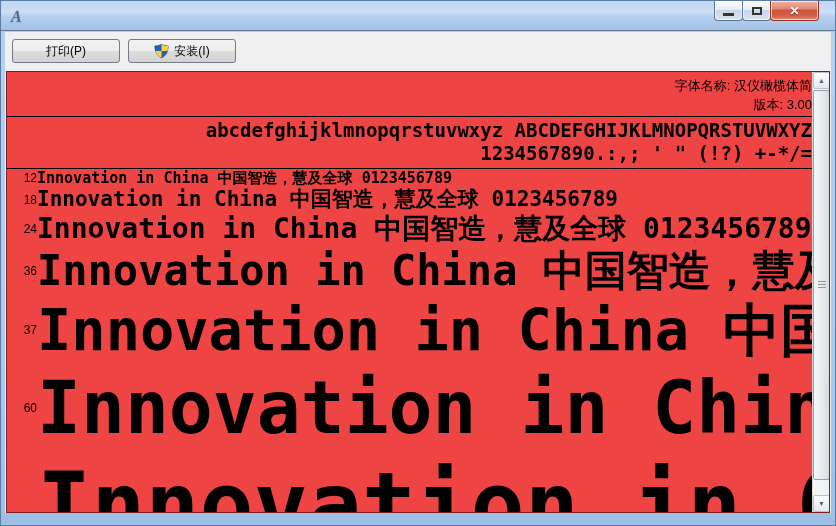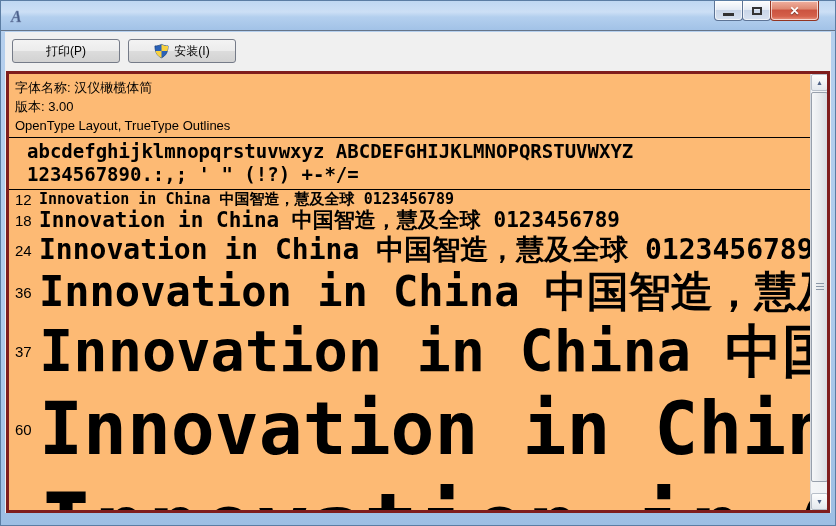--- a/index.html
+++ b/index.html
@@ -48,32 +48,32 @@
     background:linear-gradient(180deg,#f3f3f3 0%,#ececec 48%,#dcdcdc 52%,#d2d2d2 100%);
     font-family:"Liberation Sans", sans-serif; font-size:12px; color:#000;
     display:flex; align-items:center; justify-content:center; gap:5px;
   }
   .tbtn.print { left:7px; }
   .tbtn.install { left:123px; }
 
   
   .content {
     position:absolute; left:1px; right:1px; top:39px; bottom:0;
-    background:#fdba74; border:3px solid #7f1d1d; overflow:hidden;
+    background:#ef4444; border:1px solid #7f1d1d; overflow:hidden;text-align:right;
   }
   .inner { position:absolute; left:0; top:0; right:17px; bottom:0; overflow:hidden; white-space:nowrap; }
   .info { padding:4px 0 2px 6px; font-size:13px; color:#000; line-height:19px; }
   .divider { height:0; border-top:1px solid #000; }
   .charset {
     padding:2px 0 3px 18px; font-family:"DejaVu Sans Mono", monospace;
     font-weight:bold; font-size:19px; line-height:23px; color:#000;
   }
   .sample-row { display:flex; align-items:center; overflow:hidden; }
   .size-label {
-    flex:0 0 30px; padding-left:6px; font-size:15px; color:#000;
+    flex:0 0 30px; padding-left:6px; font-size:12px; color:#000;
     font-family:"Liberation Sans", sans-serif;
   }
   .sample-text {
     font-family:"DejaVu Sans Mono", monospace; font-weight:bold; color:#000;
     white-space:nowrap;
   }
 
   
   .scrollbar {
     position:absolute; right:0; top:0; bottom:0; width:17px;
@@ -135,21 +135,20 @@
       <button class="tbtn print">
         <span>打印(P)</span>
       </button>
     </div>
 
     <div class="content">
       <div class="inner">
         <div class="info">
           <div>字体名称: 汉仪橄榄体简</div>
           <div>版本: 3.00</div>
-          <div>OpenType Layout, TrueType Outlines</div>
         </div>
         <div class="divider"></div>
         <div class="charset">
           <div>abcdefghijklmnopqrstuvwxyz ABCDEFGHIJKLMNOPQRSTUVWXYZ</div>
           <div>1234567890.:,; ' " (!?) +-*/=</div>
         </div>
         <div class="divider"></div>
         <div id="rows">
             <div class="sample-row">
               <span class="size-label">12</span>

